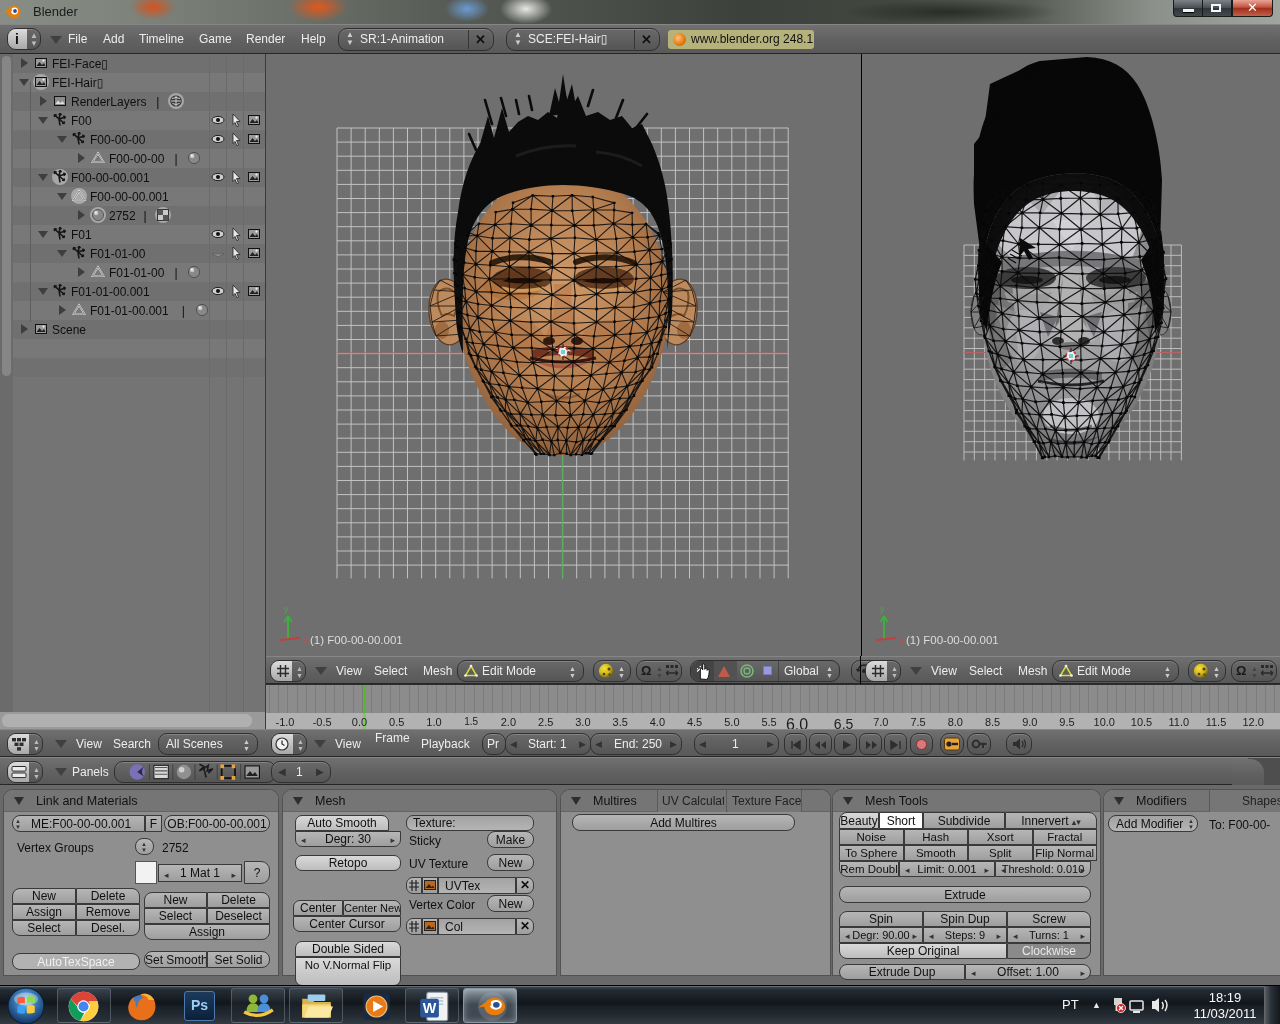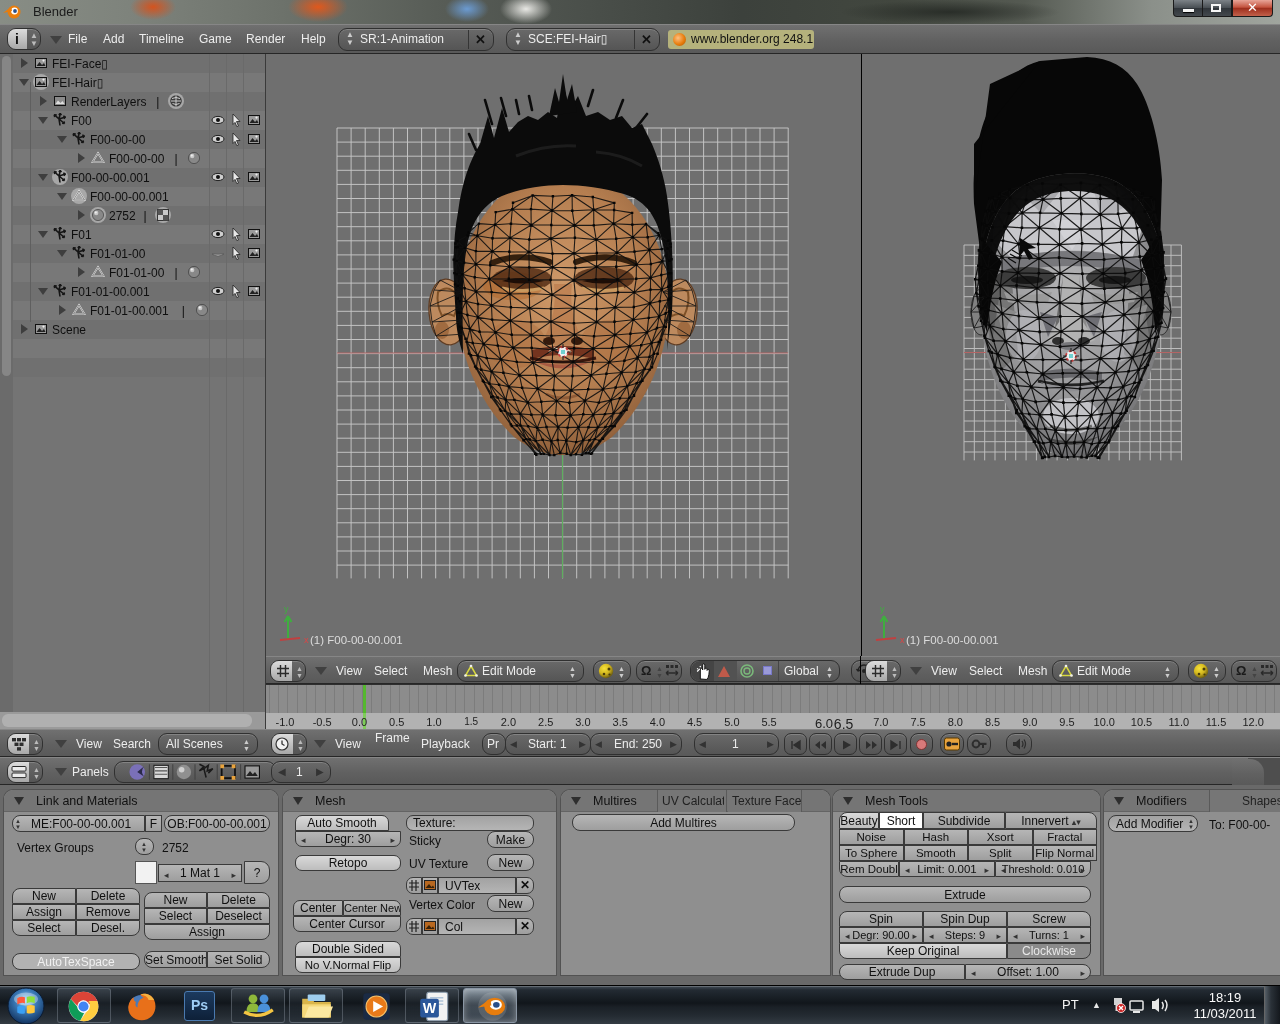--- a/index.html
+++ b/index.html
@@ -732,21 +732,21 @@
     <div class="abs" style="left:154.0px;top:30.5px;width:28px;text-align:center;font-size:11px;color:#1e1e1e">1.0</div>
     <div class="abs" style="left:191.2px;top:30.5px;width:28px;text-align:center;font-size:10px;color:#1e1e1e">1.5</div>
     <div class="abs" style="left:228.4px;top:30.5px;width:28px;text-align:center;font-size:11px;color:#1e1e1e">2.0</div>
     <div class="abs" style="left:265.7px;top:30.5px;width:28px;text-align:center;font-size:11px;color:#1e1e1e">2.5</div>
     <div class="abs" style="left:302.9px;top:30.5px;width:28px;text-align:center;font-size:11px;color:#1e1e1e">3.0</div>
     <div class="abs" style="left:340.2px;top:30.5px;width:28px;text-align:center;font-size:11px;color:#1e1e1e">3.5</div>
     <div class="abs" style="left:377.4px;top:30.5px;width:28px;text-align:center;font-size:11px;color:#1e1e1e">4.0</div>
     <div class="abs" style="left:414.6px;top:30.5px;width:28px;text-align:center;font-size:11px;color:#1e1e1e">4.5</div>
     <div class="abs" style="left:451.9px;top:30.5px;width:28px;text-align:center;font-size:11px;color:#1e1e1e">5.0</div>
     <div class="abs" style="left:489.1px;top:30.5px;width:28px;text-align:center;font-size:11px;color:#1e1e1e">5.5</div>
-    <div class="abs" style="left:544px;top:30.5px;width:28px;text-align:center;font-size:13px;color:#1e1e1e">6.0</div>
+    <div class="abs" style="left:517px;top:30.5px;width:28px;text-align:center;font-size:16px;color:#1e1e1e">6.0</div>
     <div class="abs" style="left:563.6px;top:30.5px;width:28px;text-align:center;font-size:14px;color:#1e1e1e">6.5</div>
     <div class="abs" style="left:600.8px;top:30.5px;width:28px;text-align:center;font-size:11px;color:#1e1e1e">7.0</div>
     <div class="abs" style="left:638.1px;top:30.5px;width:28px;text-align:center;font-size:11px;color:#1e1e1e">7.5</div>
     <div class="abs" style="left:675.3px;top:30.5px;width:28px;text-align:center;font-size:11px;color:#1e1e1e">8.0</div>
     <div class="abs" style="left:712.6px;top:30.5px;width:28px;text-align:center;font-size:11px;color:#1e1e1e">8.5</div>
     <div class="abs" style="left:749.8px;top:30.5px;width:28px;text-align:center;font-size:11px;color:#1e1e1e">9.0</div>
     <div class="abs" style="left:787.0px;top:30.5px;width:28px;text-align:center;font-size:11px;color:#1e1e1e">9.5</div>
     <div class="abs" style="left:824.3px;top:30.5px;width:28px;text-align:center;font-size:11px;color:#1e1e1e">10.0</div>
     <div class="abs" style="left:861.5px;top:30.5px;width:28px;text-align:center;font-size:11px;color:#1e1e1e">10.5</div>
     <div class="abs" style="left:898.8px;top:30.5px;width:28px;text-align:center;font-size:11px;color:#1e1e1e">11.0</div>
@@ -879,21 +879,21 @@
       <div class="bt" style="left:123px;top:128px;width:16px;height:17px;border-radius:7px 0 0 7px;padding:0"><svg width="14" height="15" viewBox="0 0 14 15">
           <path d="M2 5h10M2 9h10M5 2v11M9 2v11" stroke="#222" stroke-width="1.2"></path>
         </svg></div>
       <div class="bt" style="left:139px;top:128px;width:16px;height:17px;padding:0"><svg width="14" height="15" viewBox="0 0 14 15">
           <rect x="1.5" y="2.5" width="11" height="9" fill="#b86820" stroke="#222"></rect>
           <path d="M2.5 10 L6 6 L8.5 9 L10 7.5 L11.5 10 Z" fill="#3a2208"></path>
         </svg></div>
       <div class="bt fld" style="left:155px;top:128px;width:78px;height:17px;line-height:16px;text-align:left;padding-left:6px">Col</div>
       <div class="bt" style="left:233px;top:128px;width:18px;height:17px;border-radius:0 7px 7px 0;line-height:15px;font-weight:bold">✕</div>
       <div class="bt lt" style="left:12px;top:151px;width:106px;height:16px;line-height:15px;border-radius:7px 7px 0 0">Double Sided</div>
-      <div class="bt lt" style="left:12px;top:167px;width:106px;height:16px;line-height:15px;border-radius:0 0 7px 7px;font-size:11.5px">No V.Normal Flip</div>
+      <div class="bt lt" style="left:12px;top:167px;width:106px;height:29px;line-height:15px;border-radius:0 0 7px 7px;font-size:11.5px">No V.Normal Flip</div>
     </div>
     <div class="abs" style="left:561px;top:5px;width:269px;height:185px;background:#8f8f8f;border-radius:9px 9px 0 0;box-shadow:0 0 0 1px rgba(40,40,40,.35)">
       <div class="abs" style="left:0;top:0;width:269px;height:22px;background:#757575;border-radius:9px 9px 0 0;border-bottom:1px solid #646464"></div>
       <div class="abs" style="left:10px;top:7px;width:0;height:0;border-left:5.5px solid transparent;border-right:5.5px solid transparent;border-top:8px solid #2e2e2e"></div>
       <div class="abs" style="left:32px;top:4px;font-size:12.5px;color:#111;white-space:nowrap">Multires</div>
       <div class="abs" style="left:96px;top:0;width:70px;height:22px;background:#767676;border-left:1px solid #5a5a5a;border-right:1px solid #5a5a5a"></div>
       <div class="abs" style="left:101px;top:4px;font-size:12px;color:#222;white-space:nowrap;overflow:hidden;width:62px">UV Calculati</div>
       <div class="abs" style="left:167px;top:0;width:74px;height:22px;background:#767676;border-right:1px solid #5a5a5a"></div>
       <div class="abs" style="left:171px;top:4px;font-size:12px;color:#222;white-space:nowrap">Texture Face</div>
       <div class="bt" style="left:11px;top:24px;width:223px;height:17px;line-height:16px;border-radius:8px">Add Multires</div>

